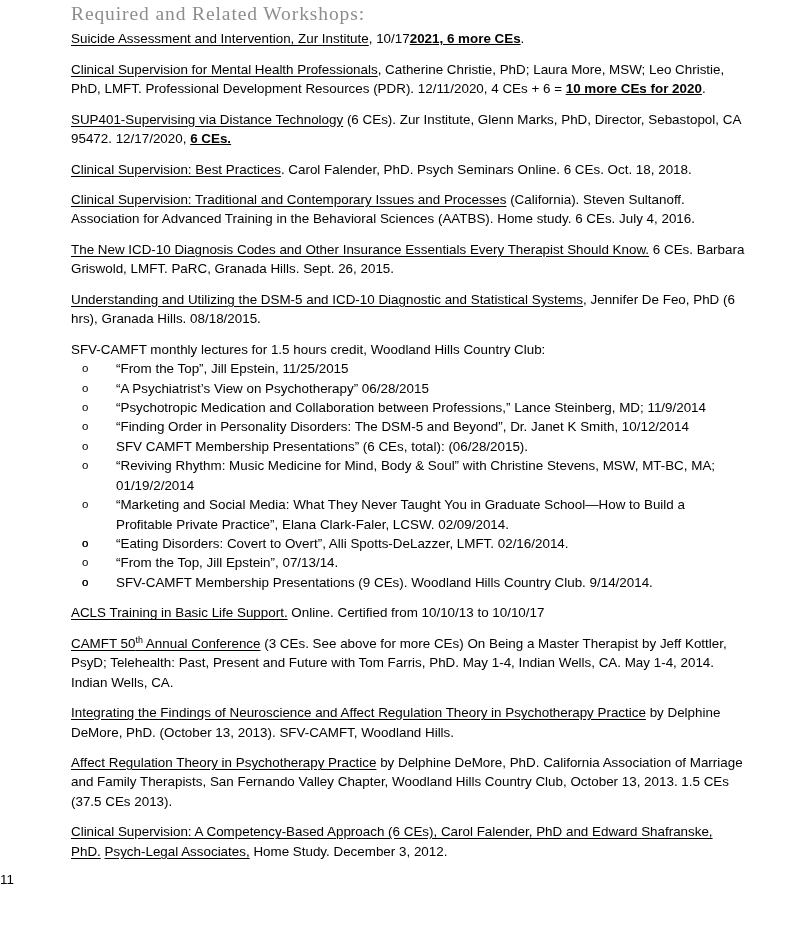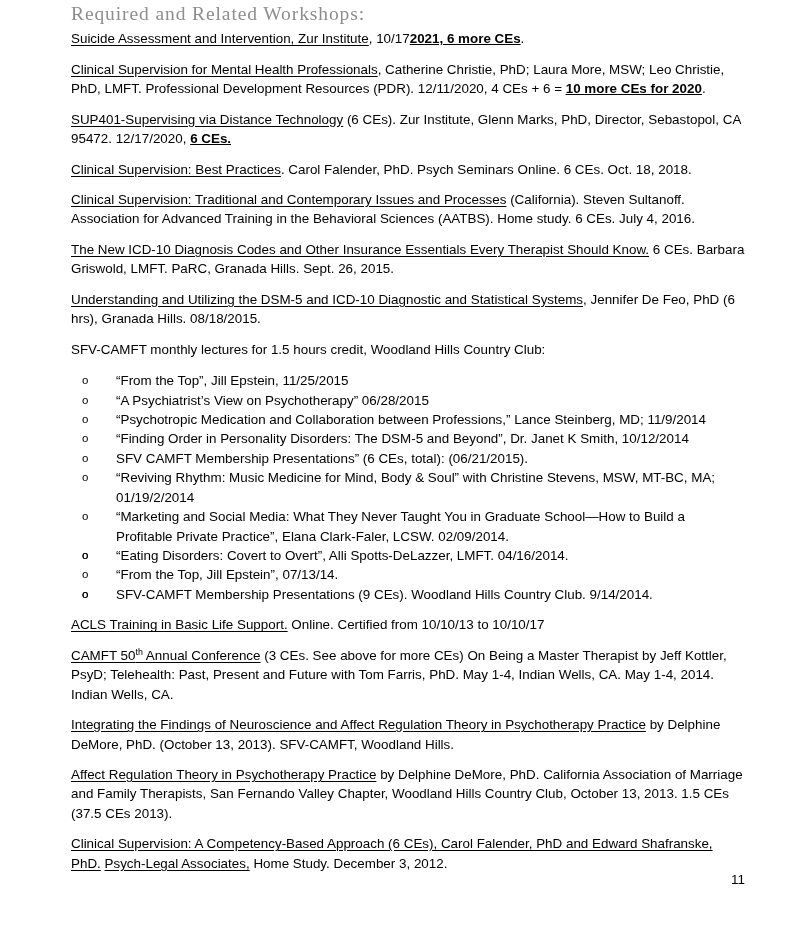--- a/index.html
+++ b/index.html
@@ -38,21 +38,21 @@
     font-weight: 400;
     white-space: nowrap;
   }
   .para {
     font-size: 13.4px;
     line-height: 1.45;
     margin: 0 0 11px 0;
     text-align: left;
   }
   .para.tight {
-    margin-bottom: 12px;
+    margin-bottom: 0px;
   }
   .u {
     text-decoration: underline;
     text-underline-offset: 1.5px;
     margin-top: 16px;
   }
   .b {
     font-weight: bold;
     text-decoration: underline;
   }
@@ -79,21 +79,20 @@
     top: 0;
     font-size: 11.5px;
     line-height: 1.7;
     color: #000;
   }
   .page-number {
     position: absolute;
     left: 0;
     top: 872px;
     width: 745px;
-    text-align: right;
     font-size: 13.4px;
     color: #000;
   }
 </style>
 </head>
 <body>
 
 <div class="page">
   <div class="content">
 
@@ -113,25 +112,25 @@
 
     <p class="para"><span class="u">Understanding and Utilizing the DSM-5 and ICD-10 Diagnostic and Statistical Systems</span><span>, Jennifer De Feo, PhD (6 hrs), Granada Hills. 08/18/2015.</span></p>
 
     <p class="para tight">SFV-CAMFT monthly lectures for 1.5 hours credit, Woodland Hills Country Club:</p>
 
     <ul class="list">
       <li><span class="marker">o</span><span>“From the Top”, Jill Epstein, 11/25/2015</span></li>
       <li><span class="marker">o</span><span>“A Psychiatrist’s View on Psychotherapy” 06/28/2015</span></li>
       <li><span class="marker">o</span><span>“Psychotropic Medication and Collaboration between Professions,” Lance Steinberg, MD; 11/9/2014</span></li>
       <li><span class="marker">o</span><span>“Finding Order in Personality Disorders: The DSM-5 and Beyond”, Dr. Janet K Smith, 10/12/2014</span></li>
-      <li><span class="marker">o</span><span>SFV CAMFT Membership Presentations” (6 CEs, total): (06/21/2015).</span></li>
+      <li><span class="marker">o</span><span>SFV CAMFT Membership Presentations” (6 CEs, total): (06/28/2015).</span></li>
       <li><span class="marker">o</span><span>“Reviving Rhythm: Music Medicine for Mind, Body &amp; Soul” with Christine Stevens, MSW, MT-BC, MA; 01/19/2/2014</span></li>
       <li><span class="marker">o</span><span>“Marketing and Social Media: What They Never Taught You in Graduate School—How to Build a Profitable Private Practice”, Elana Clark-Faler, LCSW. 02/09/2014.</span></li>
       <li><span class="marker">o</span></li>
-      <li><span class="marker">o</span><span>“Eating Disorders: Covert to Overt”, Alli Spotts-DeLazzer, LMFT. 04/16/2014.</span></li>
+      <li><span class="marker">o</span><span>“Eating Disorders: Covert to Overt”, Alli Spotts-DeLazzer, LMFT. 02/16/2014.</span></li>
       <li><span class="marker">o</span><span>“From the Top, Jill Epstein”, 07/13/14.</span></li>
       <li><span class="marker">o</span></li>
       <li><span class="marker">o</span><span>SFV-CAMFT Membership Presentations (9 CEs). Woodland Hills Country Club. 9/14/2014.</span></li>
     </ul>
 
     <p class="para"><span class="u">ACLS Training in Basic Life Support.</span><span> Online. Certified from 10/10/13 to 10/10/17</span></p>
 
     <p class="para"><span class="u"><span>CAMFT 50</span><sup>th</sup><span> Annual Conference</span></span><span> (3 CEs. See above for more CEs) On Being a Master Therapist by Jeff Kottler, PsyD; Telehealth: Past, Present and Future with Tom Farris, PhD. May 1-4, Indian Wells, CA. May 1-4, 2014. Indian Wells, CA.</span></p>
 
     <p class="para"><span class="u">Integrating the Findings of Neuroscience and Affect Regulation Theory in Psychotherapy Practice</span><span> by Delphine DeMore, PhD. (October 13, 2013). SFV-CAMFT, Woodland Hills.</span></p>

